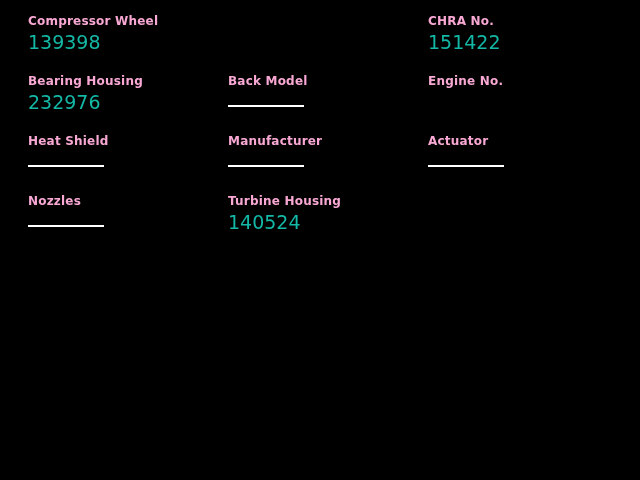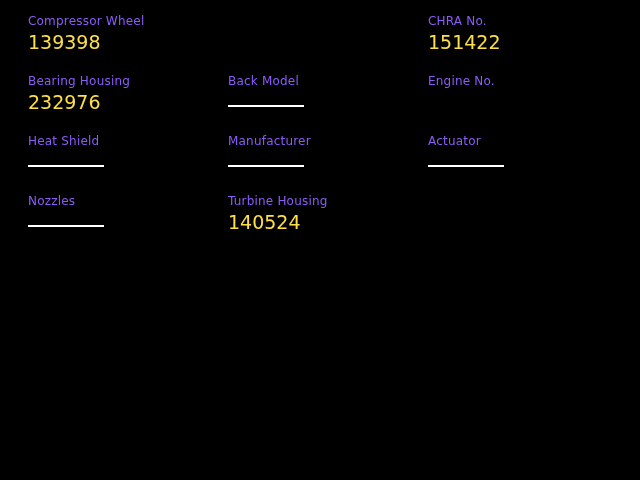--- a/index.html
+++ b/index.html
@@ -22,32 +22,32 @@
     box-sizing: border-box;
   }
   .spec-cell {
     display: flex;
     flex-direction: column;
     align-items: flex-start;
     justify-content: flex-start;
   }
   .spec-label {
     font-size: 12px;
-    font-weight: normal;
+    font-weight: bold;
     line-height: 14px;
     letter-spacing: 0.2px;
-    color: #8b5cf6;
+    color: #f9a8d4;
     white-space: nowrap;
   }
   .spec-value {
     font-size: 19px;
     font-weight: normal;
     line-height: 24px;
     margin-top: 2px;
-    color: #fde047;
+    color: #14b8a6;
     white-space: nowrap;
   }
   .spec-value.blank {
     font-size: 19px;
     line-height: 24px;
     position: relative;
   }
   .spec-value.blank::after {
     content: "";
     position: absolute;

